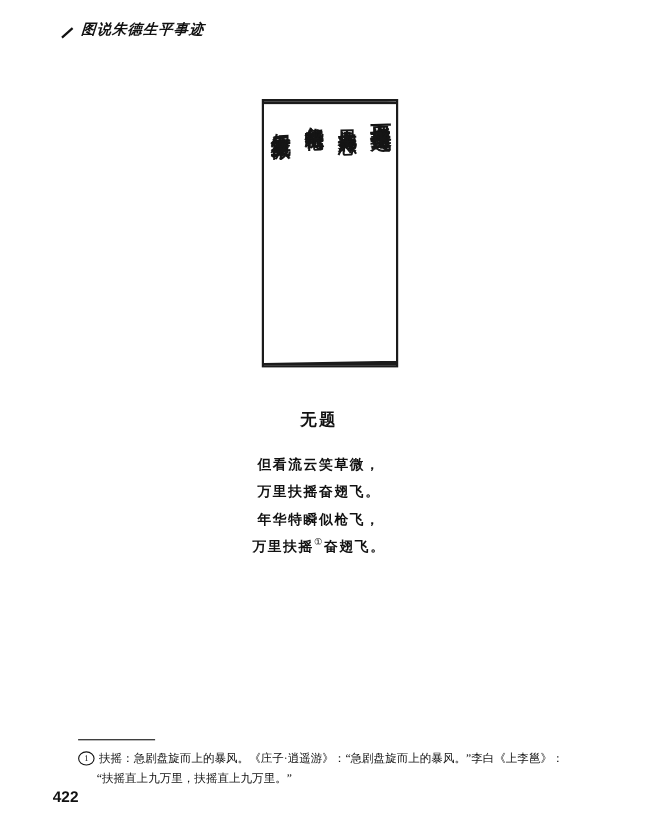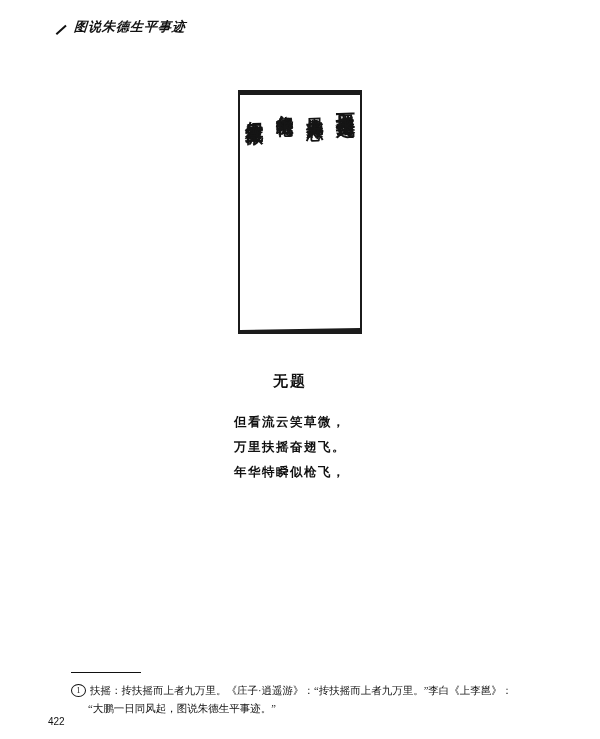--- a/index.html
+++ b/index.html
@@ -210,22 +210,22 @@
     display: block;
     margin-left: 17px;
   }
 
   
   .page-number {
     position: absolute;
     left: 48px;
     top: 716px;
     font-family: "Liberation Sans", sans-serif;
-    font-weight: normal;
-    font-size: 10px;
+    font-weight: bold;
+    font-size: 14px;
     color: #111;
   }
 </style>
 </head>
 <body>
 
 <div class="page">
 
   <div class="running-head">
     <span class="head-slash"></span>
@@ -244,23 +244,24 @@
         <div class="ms-col c3">但看流云笑草微</div>
       </div>
     </div>
   </div>
 
   <div class="poem">
     <div class="poem-title">无题</div>
     <div class="poem-line">但看流云笑草微，</div>
     <div class="poem-line">万里扶摇奋翅飞。</div>
     <div class="poem-line">年华特瞬似枪飞，</div>
+    <div class="poem-line"><span>万里扶摇</span><span class="fn-mark">①</span><span>奋翅飞。</span></div>
   </div>
 
   <div class="footnote-rule"></div>
   <div class="footnote">
-    <span class="fn-num">1</span><span>扶摇：抟扶摇而上者九万里。《庄子·逍遥游》：“抟扶摇而上者九万里。”李白《上李邕》：</span>
-    <span class="fn-cont">“大鹏一日同风起，图说朱德生平事迹。”</span>
+    <span class="fn-num">1</span><span>扶摇：急剧盘旋而上的暴风。《庄子·逍遥游》：“急剧盘旋而上的暴风。”李白《上李邕》：</span>
+    <span class="fn-cont">“扶摇直上九万里，扶摇直上九万里。”</span>
   </div>
 
   <div class="page-number">422</div>
 
 </div>
 
 </body></html>

